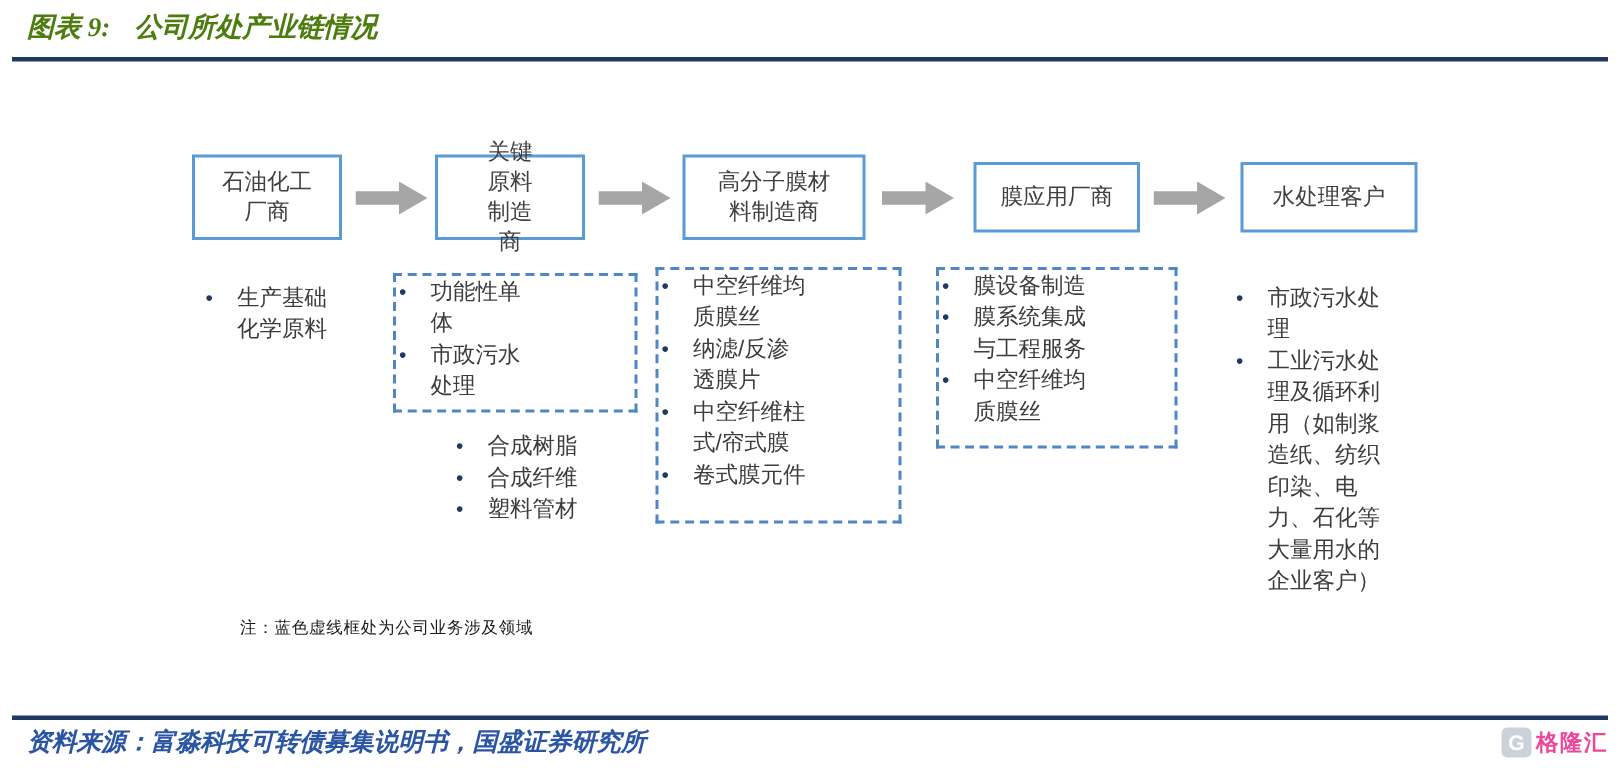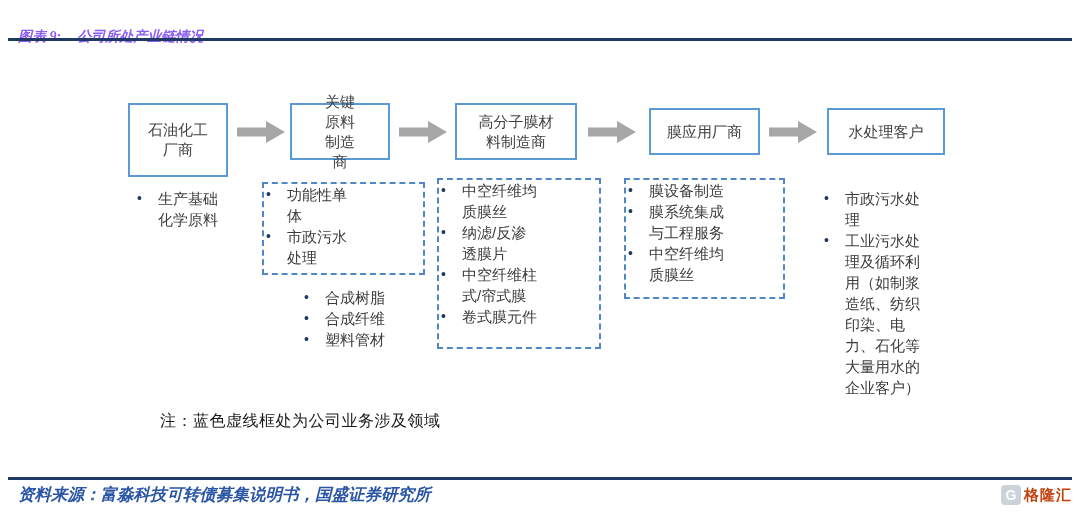--- a/index.html
+++ b/index.html
@@ -1,28 +1,28 @@
 <!DOCTYPE html>
 <html><head>
 <meta charset="utf-8">
 <style>
   html,body{margin:0;padding:0;background:#fff;}
   .page{position:relative;width:1080px;height:514px;background:#ffffff;overflow:hidden;
         font-family:"Liberation Sans",sans-serif;color:#3c3c3c;}
   
   .fig-title{position:absolute;left:18px;top:6px;font-family:"Liberation Serif",serif;
-             font-style:italic;font-weight:bold;font-size:14px;color:#8b5cf6;margin-top:22px;}
+             font-style:italic;font-weight:bold;font-size:18px;color:#4d7c0f;}
   .fig-title .label{margin-right:16px;}
   .rule-top{position:absolute;left:8px;right:8px;top:38px;height:3px;background:#1F3864;}
   .rule-bottom{position:absolute;left:8px;right:8px;top:477px;height:3px;background:#1F3864;}
   
   .stage-box{position:absolute;box-sizing:border-box;border:2px solid #5B9BD5;background:#fff;
              display:flex;align-items:center;justify-content:center;text-align:center;
              font-size:15px;line-height:20px;color:#404040;}
-  .b1{left:128px;top:103px;width:100px;height:74px;padding:4px 16px;}
+  .b1{left:128px;top:103px;width:100px;height:57px;padding:4px 16px;}
   .b2{left:290px;top:103px;width:100px;height:57px;padding:4px 32px;}
   .b3{left:455px;top:103px;width:122px;height:57px;padding:4px 17px;}
   .b4{left:649px;top:108px;width:111px;height:47px;padding:4px 12px;}
   .b5{left:827px;top:108px;width:118px;height:47px;padding:4px 0;}
   
   .arrow{position:absolute;width:48px;height:22px;}
   .a1{left:237px;top:121px;} .a2{left:399px;top:121px;}
   .a3{left:588px;top:121px;} .a4{left:769px;top:121px;}
   
   .dashed{position:absolute;box-sizing:border-box;border:2px dashed #4F86C6;background:transparent;}
@@ -33,29 +33,29 @@
   ul.chain-list{list-style:none;margin:0;padding:0;font-size:15px;line-height:21px;color:#3c3c3c;}
   ul.chain-list li{position:relative;padding-left:23px;}
   ul.chain-list li::before{content:"•";position:absolute;left:2px;top:0;color:#1F3864;font-size:14px;}
   .u1{position:absolute;left:135px;top:188px;width:85px;}
   .u2a{margin:9px 0 0 40px;width:86px;}
   .u2b{position:absolute;left:302px;top:287px;width:86px;}
   .u3{margin:13px 0 0 40px;width:100px;}
   .u4{margin:12px 0 0 40px;width:100px;}
   .u5{position:absolute;left:822px;top:188px;width:101px;}
   
-  .note{position:absolute;left:160px;top:411px;font-size:16px;color:#1a1a1a;letter-spacing:0.5px;}
+  .note{position:absolute;left:160px;top:411px;font-size:11px;color:#1a1a1a;letter-spacing:0.5px;}
   
   .source{position:absolute;left:18px;top:484px;font-family:"Liberation Serif",serif;
           font-style:italic;font-weight:600;font-size:16.5px;color:#2a55a5;}
   .watermark{position:absolute;left:1001px;top:485px;display:flex;align-items:center;gap:3px;}
   .wm-icon{width:20px;height:20px;background:#ccd2d9;color:#ffffff;border-radius:4px;
            display:flex;align-items:center;justify-content:center;
            font-weight:bold;font-size:14px;font-family:"Liberation Sans",sans-serif;}
-  .wm-text{color:#c2410c;font-weight:bold;font-size:15px;letter-spacing:1px;}
+  .wm-text{color:#ec4899;font-weight:bold;font-size:15px;letter-spacing:1px;}
 </style>
 </head>
 <body>
 
 <div class="page">
 
   <div class="fig-title">
     <span class="label">图表 9:</span><span>公司所处产业链情况</span>
   </div>
   <div class="rule-top"></div>

